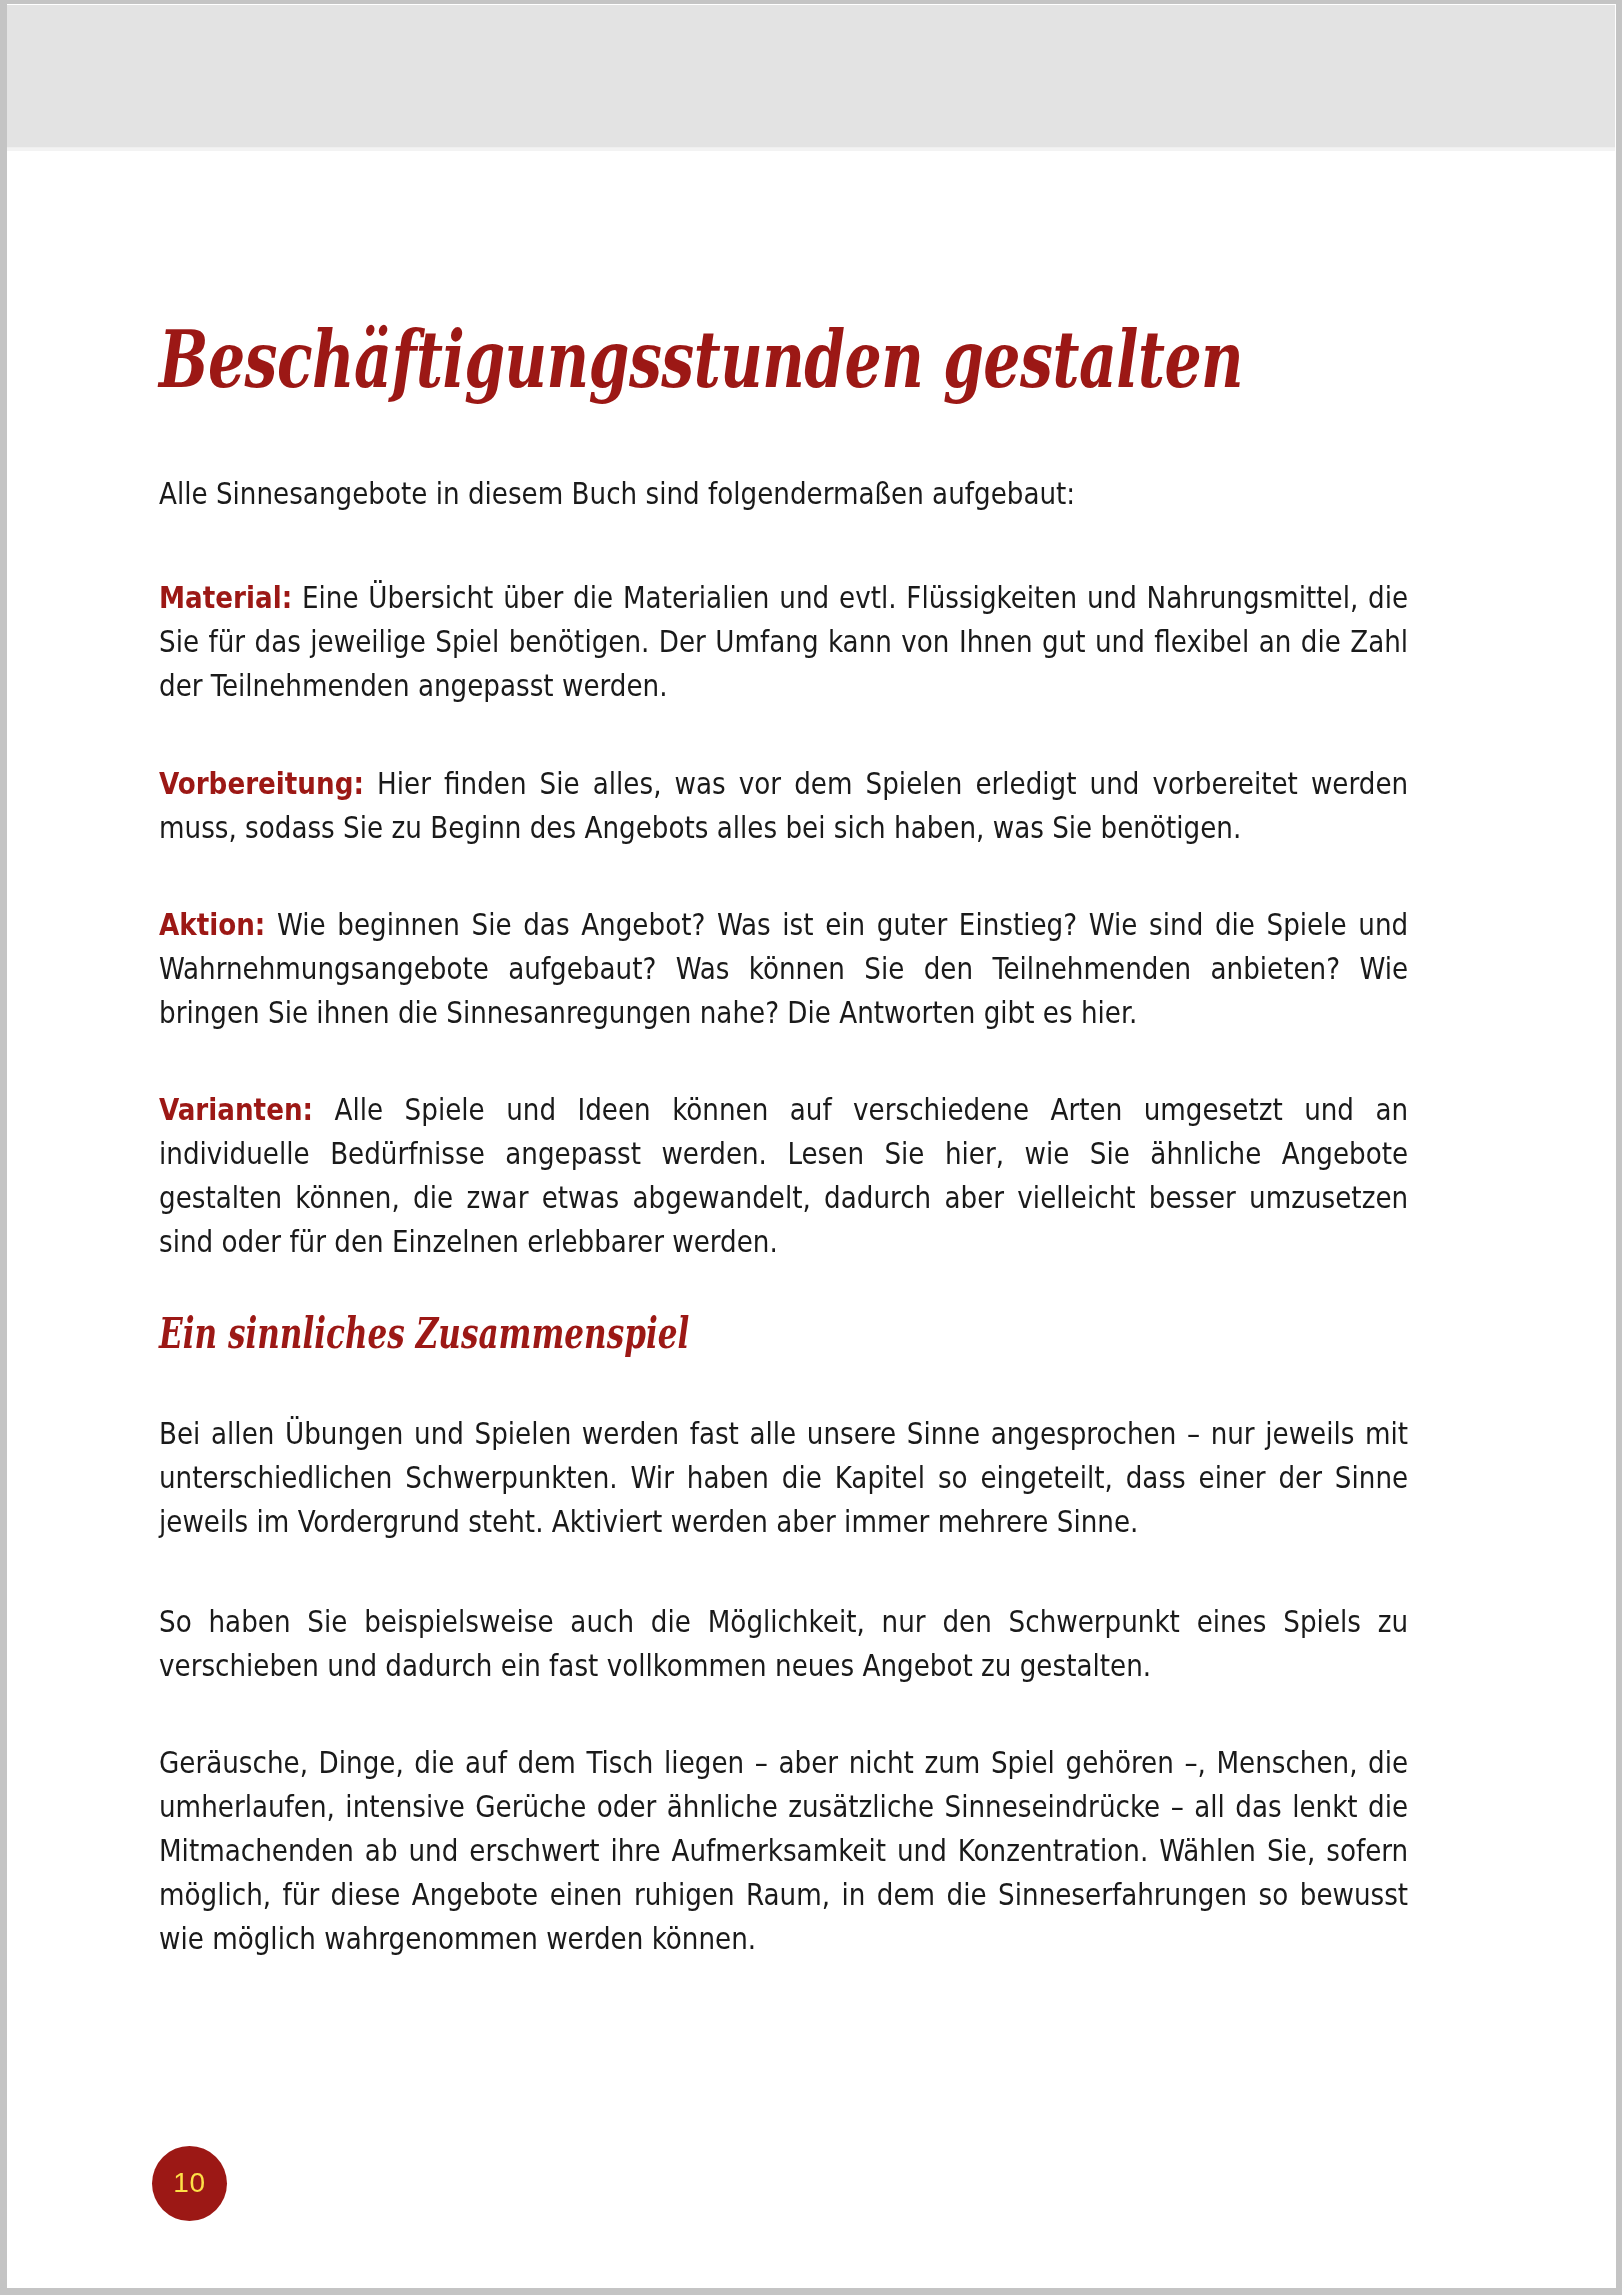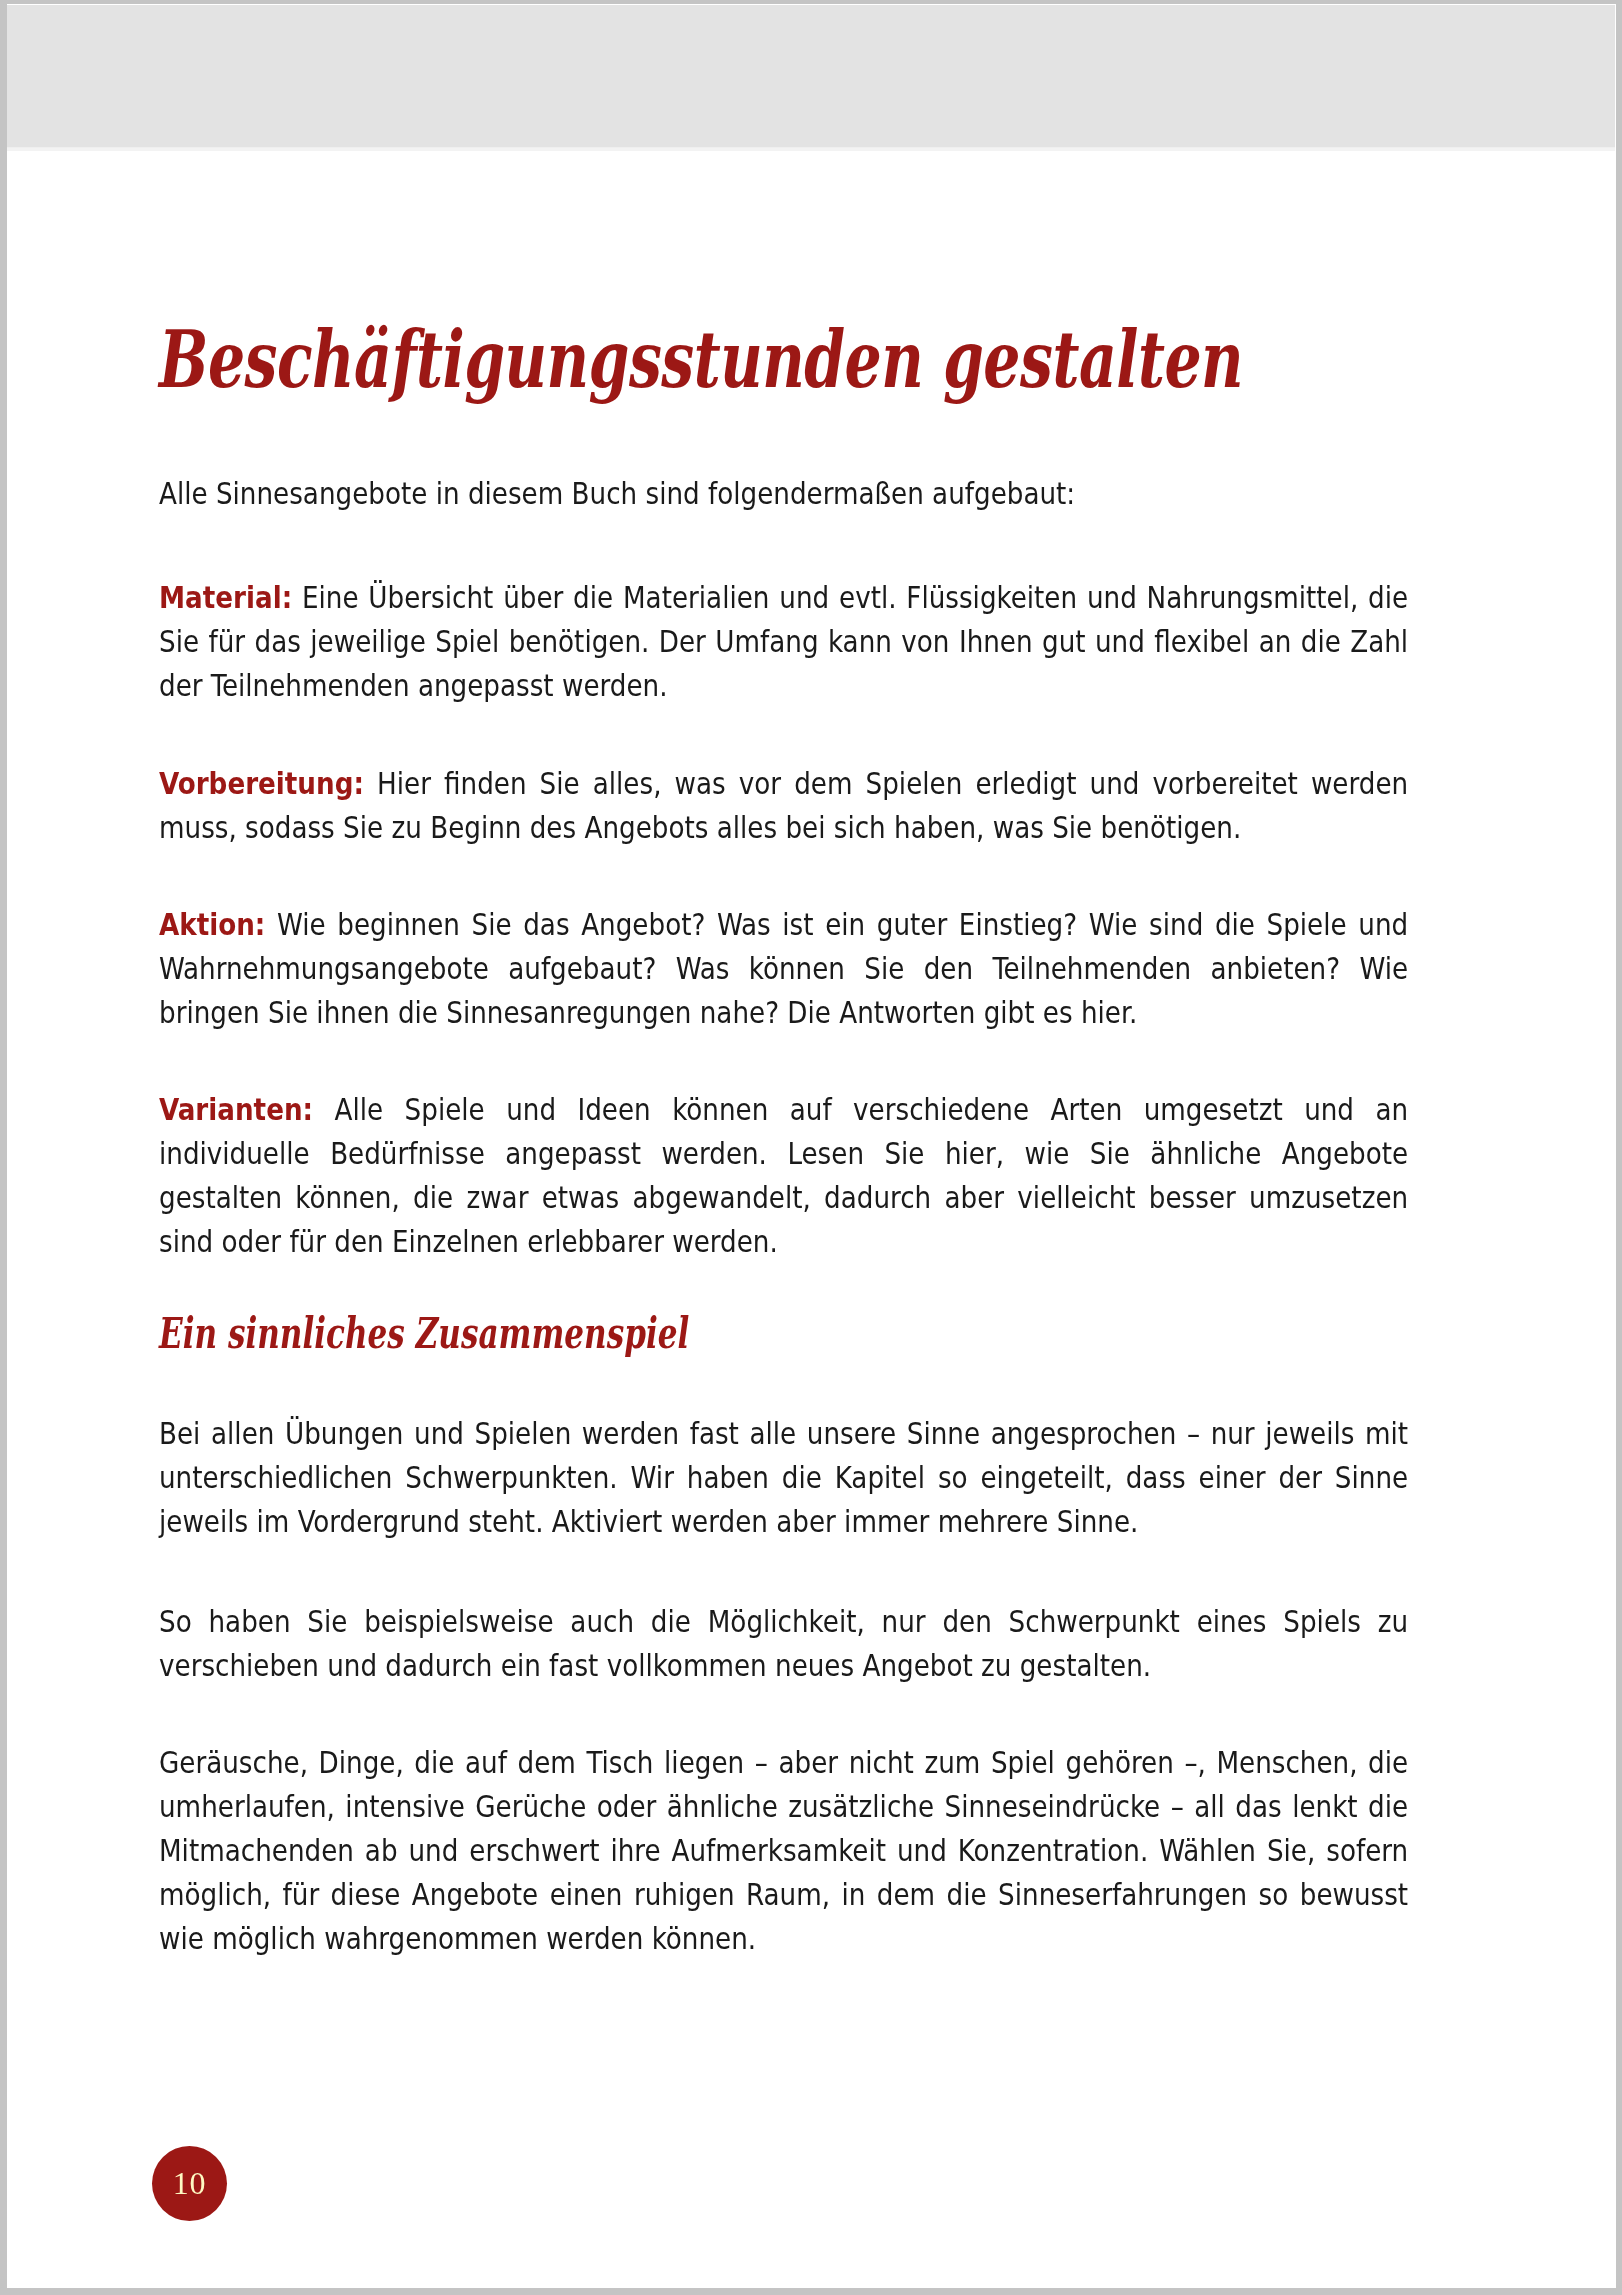--- a/index.html
+++ b/index.html
@@ -123,26 +123,26 @@
 
   
   .page-badge {
     position: absolute;
     left: 152px;
     top: 2146px;
     width: 75px;
     height: 75px;
     border-radius: 50%;
     background: #9c1815;
-    color: #fef9c3;
+    color: #fde047;
     display: flex;
     align-items: center;
     justify-content: center;
-    font-family: Liberation Serif, serif;
-    font-size: 32px;
+    font-family: Liberation Sans, sans-serif;
+    font-size: 28px;
     font-variant-numeric: oldstyle-nums;
     letter-spacing: 0.7px;
     line-height: 1;
     padding-bottom: 2px;
     box-sizing: border-box;
   }
 </style>
 </head>
 <body>
 

